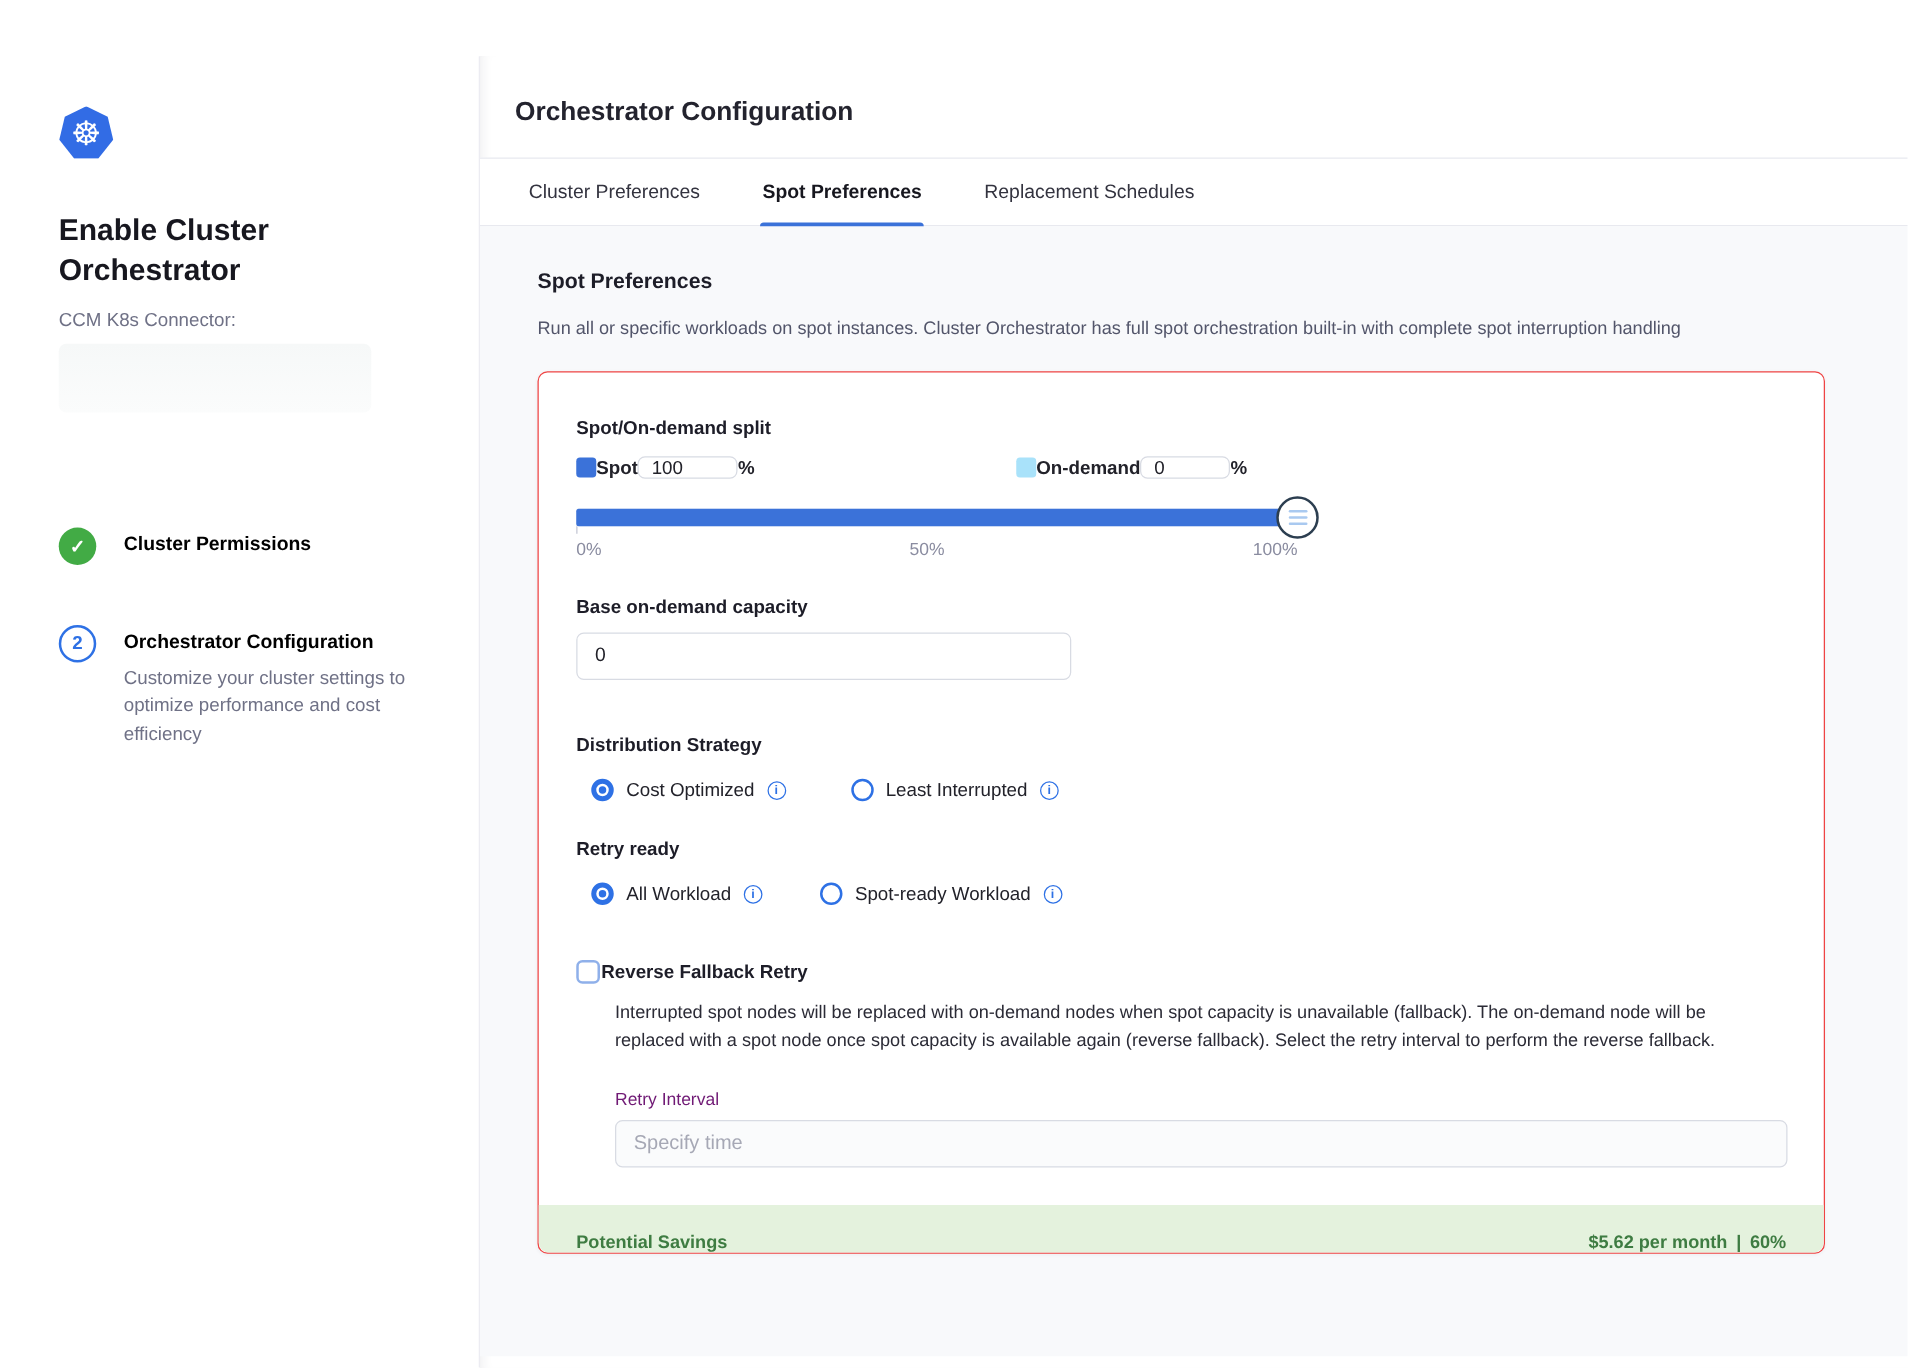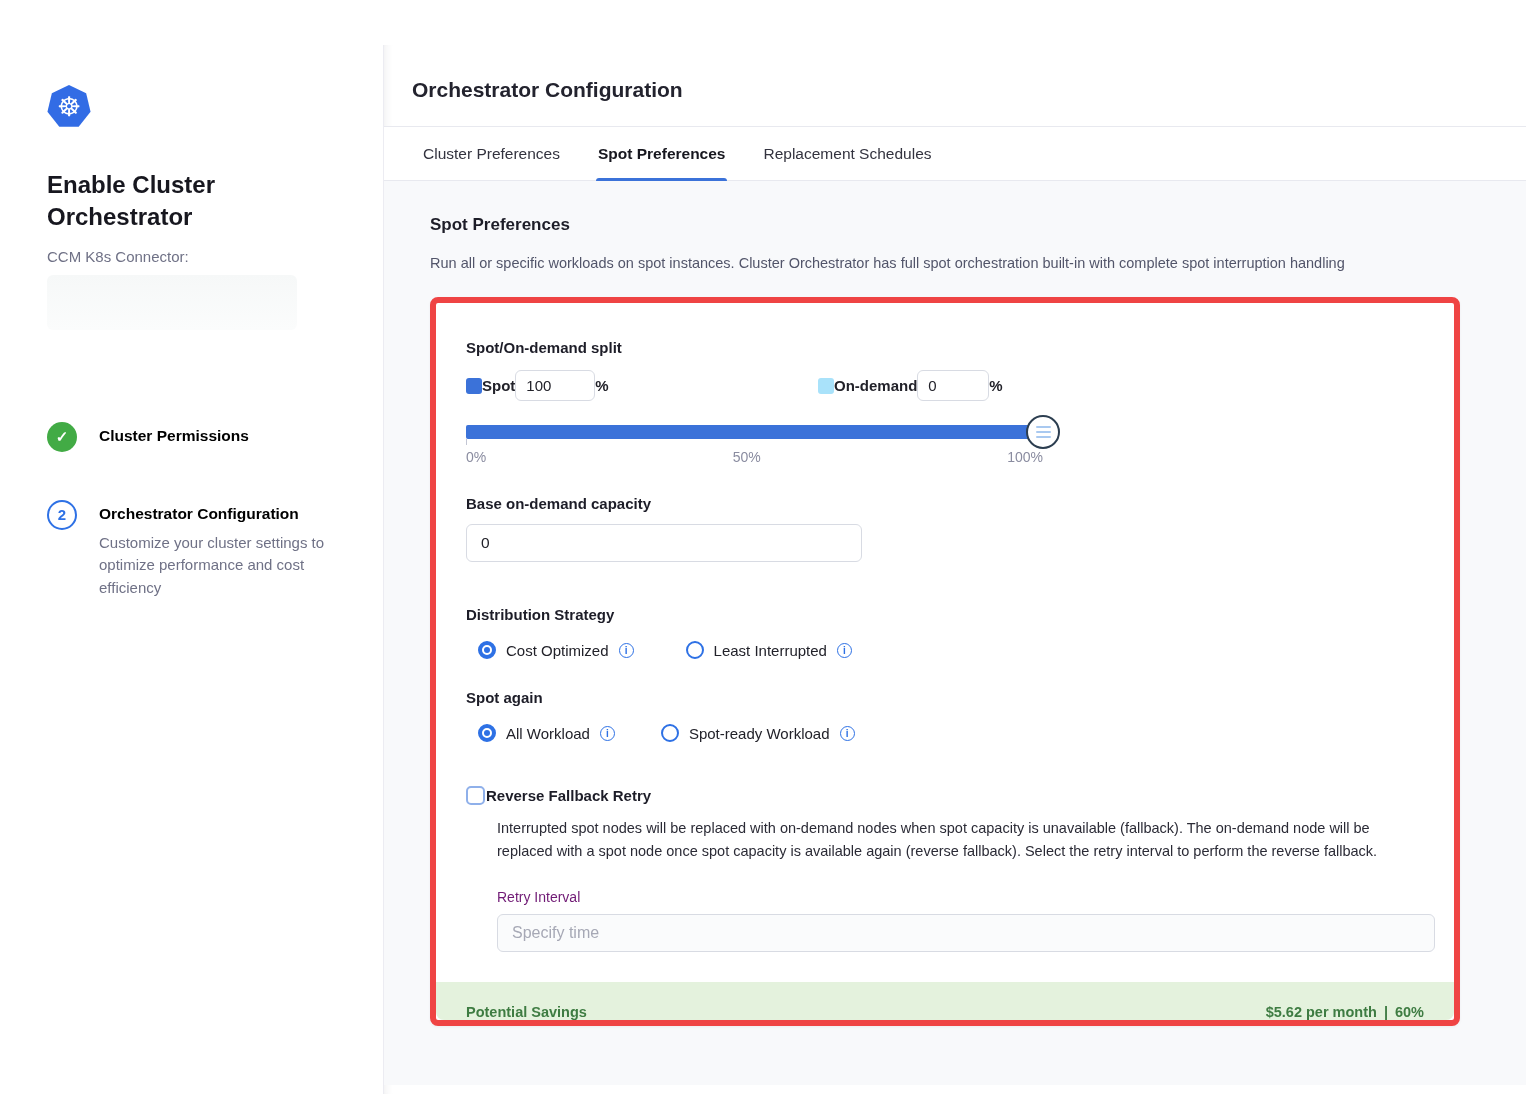--- a/index.html
+++ b/index.html
@@ -30,44 +30,44 @@
   .step-desc { margin-top:9px; font-size:15px; color:#6f7186; line-height:1.5; width:250px; }
   .step:first-child .step-desc { width:205px; }
 
   
   .main { position:absolute; left:383px; top:45px; right:0; bottom:0;
     background:#fff; border-left:1px solid #ececf2;
     box-shadow:inset 9px 0 10px -9px rgba(40,41,61,0.10); }
   .main-header { height:81px; padding:33px 0 0 28px; }
   .main-title { font-size:21px; font-weight:700; color:#23232e; }
   .tabs { height:55px; border-top:1px solid #e8e9ef; border-bottom:1px solid #e8e9ef;
-    display:flex; align-items:stretch; padding-left:37px; gap:34px; background:#fff; }
+    display:flex; align-items:stretch; padding-left:37px; gap:46px; background:#fff; }
   .tab { display:flex; align-items:center; font-size:15.5px; color:#33333f;
     font-weight:500; cursor:pointer; position:relative; padding:0 2px; }
   .tab.active { font-weight:700; color:#17171f; }
   .tab.active::after { content:""; position:absolute; left:0; right:0; bottom:-1px;
     height:3px; background:var(--accent); border-radius:3px 3px 0 0; }
 
   .content { height:904px; background:#f8f9fb; padding:34px 66px 0 46px; }
   .sec-title { font-size:17px; font-weight:700; color:#1d1d28; }
   .sec-desc { margin-top:20px; font-size:14.5px; color:#52556a; }
 
   
-  .card { margin-top:26px; width:1030px; background:#fff; border:6px solid #ef4444;
+  .card { margin-top:26px; width:1030px; background:#fff; border:1px solid #ef4444;
     border-radius:8px; box-shadow:0 1px 3px rgba(40,41,61,0.05); padding:36px 30px 0; }
   .field-label { font-size:15px; font-weight:700; color:#1d1d28; }
 
   .split-row { margin-top:14px; display:flex; align-items:center; }
   .split-group { display:flex; align-items:center; gap:0; }
   .split-group.first { width:352px; }
   .swatch { width:16px; height:16px; border-radius:3px; }
   .swatch.spot { background:var(--accent); }
   .swatch.ondemand { background:var(--ondemand); }
   .split-label { font-size:15px; font-weight:600; color:#22222a; }
-  .pct-input { width:80px; height:31px; border:1px solid #d8dbe3; border-radius:6px;
+  .pct-input { width:80px; height:18px; border:1px solid #d8dbe3; border-radius:6px;
     padding:0 10px; font-size:15px; font-family:inherit; color:#22222a; outline:none; }
   .pct-unit { font-size:15px; font-weight:600; color:#22222a; }
 
   .slider-wrap { margin-top:24px; width:577px; }
   .slider-track { position:relative; height:14px; background:#e6e9f0; border-radius:2px; }
   .slider-track::before { content:""; position:absolute; left:0; top:14px; width:1px;
     height:6px; background:#c3c6d4; }
   .slider-fill { position:relative; height:14px; background:var(--accent); border-radius:2px; }
   .slider-handle { position:absolute; right:-17px; top:50%; transform:translateY(-50%);
     width:34px; height:34px; border-radius:50%; background:#fff;
@@ -220,21 +220,21 @@
         </label>
         <label class="radio-opt">
           <span class="radio"></span>
           <span class="radio-label">Least Interrupted</span>
           <span class="info-icon">
               <i>i</i>
             </span>
         </label>
       </div>
 
-      <div class="field-label group-label" style="margin-top:30px">Spot again</div>
+      <div class="field-label group-label" style="margin-top:30px">Retry ready</div>
       <div class="radio-row">
         <label class="radio-opt">
           <span class="radio selected"></span>
           <span class="radio-label">All Workload</span>
           <span class="info-icon">
               <i>i</i>
             </span>
         </label>
         <label class="radio-opt" style="margin-left:-6px">
           <span class="radio"></span>

